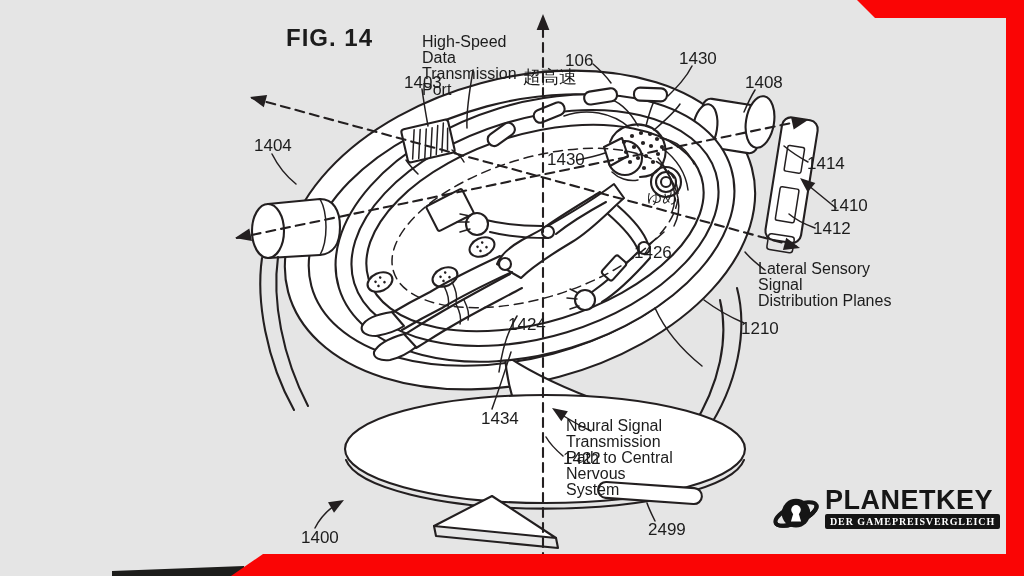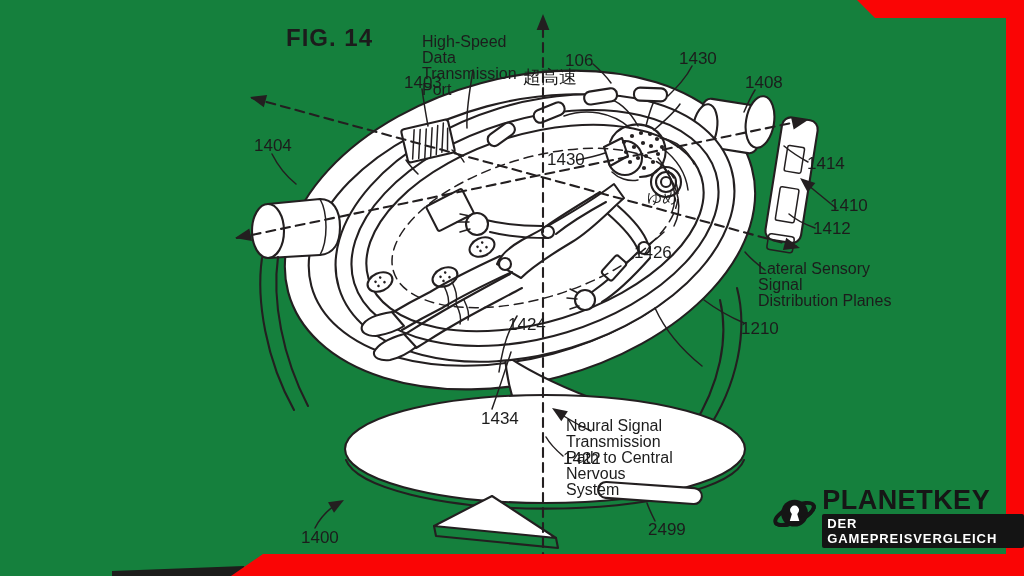--- a/index.html
+++ b/index.html
@@ -1,38 +1,38 @@
 <!DOCTYPE html>
 <html><head>
 <meta charset="utf-8">
 <style>
   html,body{margin:0;padding:0;background:#888;}
-  .stage{position:relative;width:1024px;height:576px;background:#15803d;overflow:hidden;
+  .stage{position:relative;width:1024px;height:576px;background:#e5e5e5;overflow:hidden;
          font-family:"Liberation Sans",sans-serif;}
   svg.drawing{position:absolute;left:0;top:0;}
   
   .ln{fill:none;stroke:#231f20;stroke-width:2.1;stroke-linecap:round;stroke-linejoin:round;}
   .thin{stroke-width:1.5;}
   .ld{fill:none;stroke:#231f20;stroke-width:1.5;stroke-linecap:round;}
   .dash{stroke-dasharray:9 6;}
   .wh{fill:#ffffff;}
   .af{fill:#231f20;stroke:none;}
   .dot{fill:#231f20;stroke:none;}
   
   .lb{position:absolute;color:#1c1c1c;font-size:17px;line-height:19px;white-space:pre-line;}
   .ann{font-size:16px;line-height:16px;text-align:left;}
   .fig{font-size:24px;font-weight:bold;letter-spacing:1px;}
   .jp{font-size:18px;line-height:22px;}
   .jp-s{font-size:15px;}
   .combo{display:flex;gap:5px;align-items:flex-start;}
   
   .logo{position:absolute;left:772px;top:487px;display:flex;gap:5px;}
   .brand{font-weight:800;font-size:27px;line-height:26px;color:#161616;letter-spacing:.5px;}
-  .tagline{background:#141414;color:#fff;font-size:13px;font-weight:700;letter-spacing:.9px;
-           padding:2px 5px;border-radius:2px;width:fit-content;margin-top:1px;}
+  .tagline{background:#141414;color:#fff;font-size:10px;font-weight:700;letter-spacing:.9px;
+           padding:2px 5px;border-radius:2px;width:fit-content;margin-top:1px;font-family:Liberation Serif, serif;}
 </style>
 </head>
 <body>
 
 <div class="stage">
 
   <svg class="drawing" width="1024" height="576" viewBox="0 0 1024 576">
 
     <g transform="rotate(-15 520 230)">
       <ellipse class="ln wh" cx="520" cy="230" rx="240" ry="152"></ellipse>

